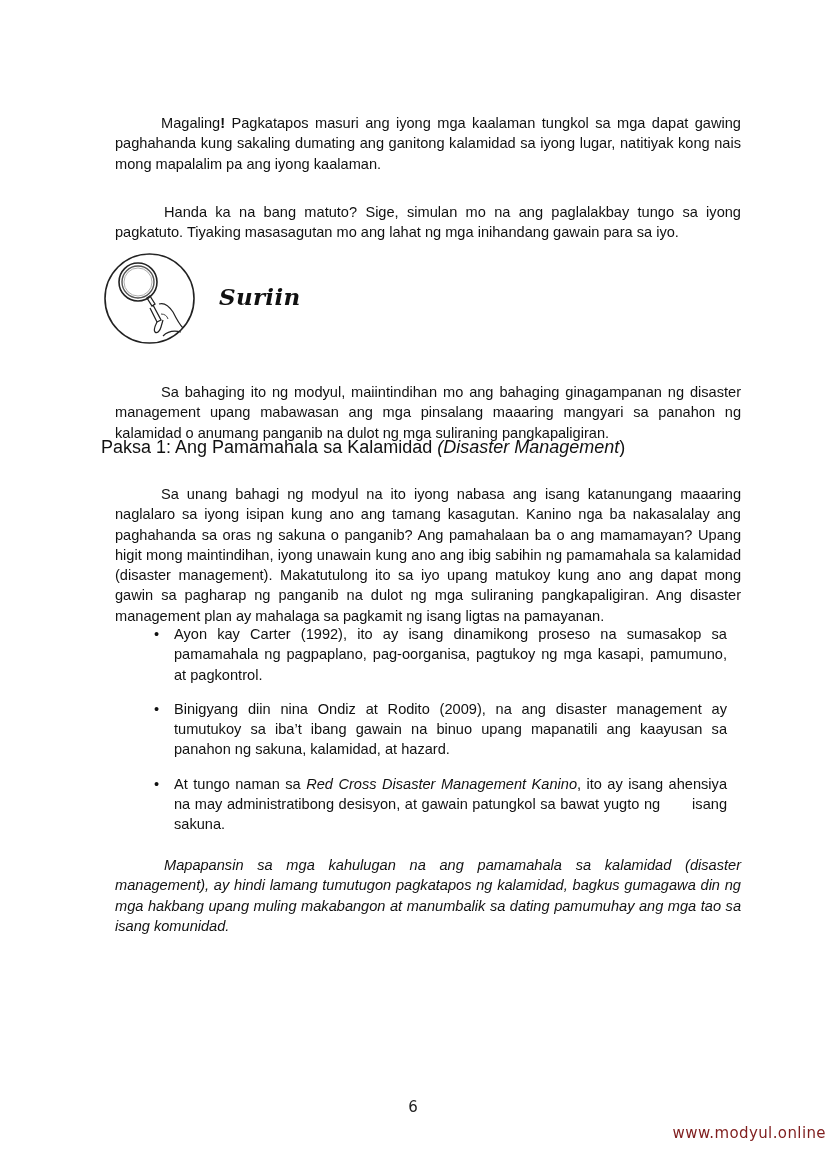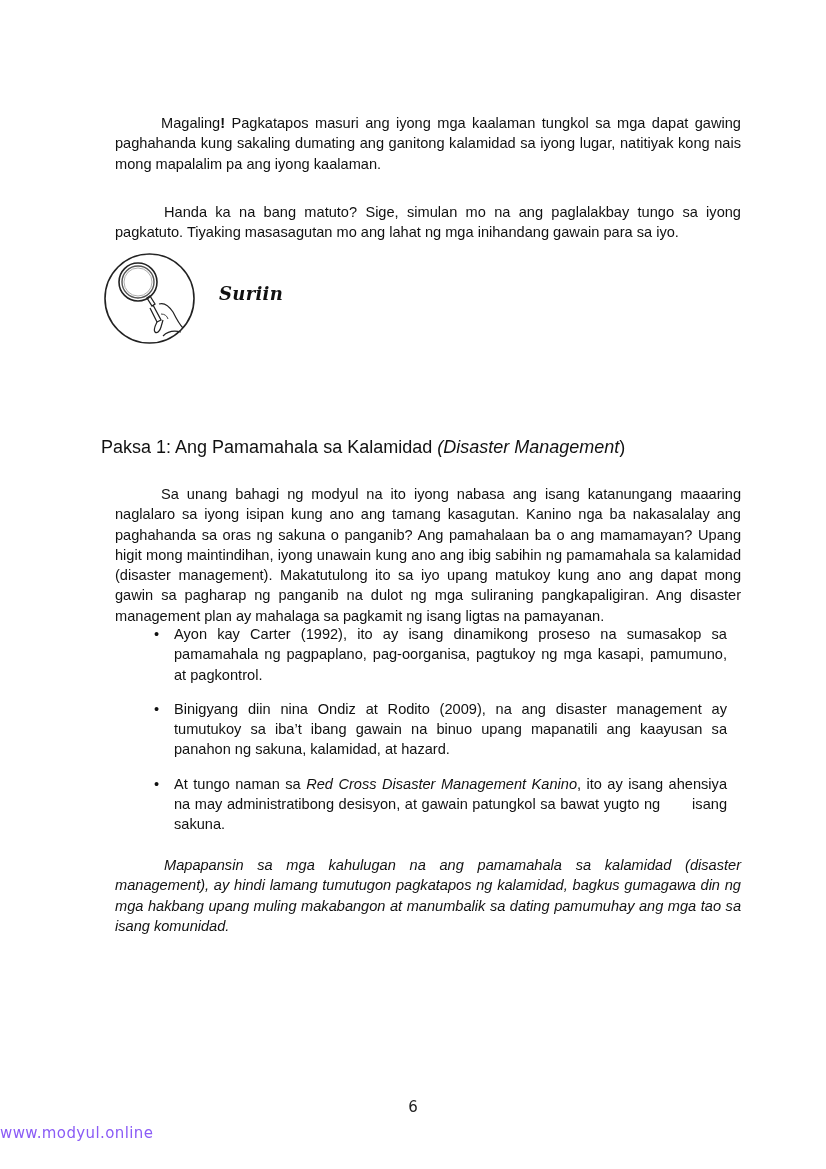--- a/index.html
+++ b/index.html
@@ -4,27 +4,27 @@
   <style>
     html, body { margin: 0; padding: 0; background: #ffffff; }
     body { width: 826px; height: 1169px; position: relative; overflow: hidden; font-family: "Liberation Sans", sans-serif; color: #111; }
     .page { position: absolute; left: 0; top: 0; width: 826px; height: 1169px; background: #fff; }
     .para { position: absolute; left: 101px; width: 626px; font-size: 14.6px; line-height: 20.3px; text-align: justify; text-justify: inter-word; margin: 14px; font-family: "Liberation Sans", sans-serif; }
     .indent { text-indent: 46px; }
     .indent2 { text-indent: 49px; }
     .b { font-weight: bold; }
     .i { font-style: italic; }
     .section-icon { position: absolute; left: 103px; top: 252px; width: 93px; height: 93px; }
-    .section-title { position: absolute; left: 219px; top: 283px; font-family: "DejaVu Serif", serif; font-weight: bold; font-style: italic; font-size: 18px; letter-spacing: 0.3px; }
+    .section-title { position: absolute; left: 219px; top: 283px; font-family: "DejaVu Serif", serif; font-weight: bold; font-style: italic; font-size: 23px; letter-spacing: 0.3px; }
     .heading { position: absolute; left: 101px; top: 437px; font-size: 18px; font-weight: normal; }
     ul.bullets { position: absolute; left: 148px; width: 579px; margin: 0; padding: 0; list-style: none; }
     ul.bullets li { position: relative; padding-left: 26px; font-size: 14.6px; line-height: 20.3px; text-align: justify; margin-bottom: 14px; }
     ul.bullets li .dot { position: absolute; left: 6px; top: 0; }
     .page-number { position: absolute; left: 0; width: 826px; top: 1098px; text-align: center; font-family: "DejaVu Sans", sans-serif; font-size: 15px; color: #222; }
-    .watermark { position: absolute; left: 0; width: 826px; top: 1124px; text-align: left; font-family: "DejaVu Sans", sans-serif; font-size: 15px; color: #8b5cf6; letter-spacing: 0.4px; }
+    .watermark { position: absolute; left: 0; width: 826px; top: 1124px; text-align: right; font-family: "DejaVu Sans", sans-serif; font-size: 15px; color: #7f1d1d; letter-spacing: 0.4px; }
   </style>
 </head>
 <body>
 
 <div class="page">
 
   <p class="para indent" style="top:99px;"><span>Magaling</span><span class="b">!</span><span> Pagkatapos masuri ang iyong mga kaalaman tungkol sa mga dapat gawing paghahanda kung sakaling dumating ang ganitong kalamidad sa iyong lugar, natitiyak kong nais mong mapalalim pa ang iyong kaalaman.</span></p>
 
   <p class="para indent2" style="top:188px;">Handa ka na bang matuto? Sige, simulan mo na ang paglalakbay tungo sa iyong pagkatuto. Tiyaking masasagutan mo ang lahat ng mga inihandang gawain para sa iyo.</p>
 
@@ -37,20 +37,21 @@
       <path d="M47 44 L52 52 L49 54 L44 46 Z" fill="none" stroke="#222" stroke-width="1.3"></path>
       <path d="M50 53 L58 68 L54 70 L47 56" fill="none" stroke="#222" stroke-width="1.3"></path>
       <path d="M54 70 C52 74 50 78 52 80 C54 82 57 79 58 75 L60 68" fill="none" stroke="#222" stroke-width="1.2"></path>
       <path d="M56 52 C62 50 66 54 70 60 C73 66 76 72 80 76" fill="none" stroke="#222" stroke-width="1.2"></path>
       <path d="M58 62 C62 62 64 64 65 67" fill="none" stroke="#444" stroke-width="1"></path>
       <path d="M60 84 C64 80 70 78 78 80" fill="none" stroke="#222" stroke-width="1.2"></path>
     </svg>
   </div>
   <div class="section-title">Suriin</div>
 
+  <p class="para indent" style="top:368px;">Sa bahaging ito ng modyul, maiintindihan mo ang bahaging ginagampanan ng disaster management upang mabawasan ang mga pinsalang maaaring mangyari sa panahon ng kalamidad o anumang panganib na dulot ng mga suliraning pangkapaligiran.</p>
 
   <div class="heading"><span>Paksa 1: Ang Pamamahala sa Kalamidad </span><span class="i">(Disaster Management</span><span>)</span></div>
 
   <p class="para indent" style="top:470px;">Sa unang bahagi ng modyul na ito iyong nabasa ang isang katanungang maaaring naglalaro sa iyong isipan kung ano ang tamang kasagutan. Kanino nga ba nakasalalay ang paghahanda sa oras ng sakuna o panganib? Ang pamahalaan ba o ang mamamayan? Upang higit mong maintindihan, iyong unawain kung ano ang ibig sabihin ng pamamahala sa kalamidad (disaster management). Makatutulong ito sa iyo upang matukoy kung ano ang dapat mong gawin sa pagharap ng panganib na dulot ng mga suliraning pangkapaligiran. Ang disaster management plan ay mahalaga sa pagkamit ng isang ligtas na pamayanan.</p>
 
   <ul class="bullets" style="top:624px;">
     <li><span class="dot">•</span><span>Ayon kay Carter (1992), ito ay isang dinamikong proseso na sumasakop sa pamamahala ng pagpaplano, pag-oorganisa, pagtukoy ng mga kasapi, pamumuno, at pagkontrol.</span></li>
     <li><span class="dot">•</span><span>Binigyang diin nina Ondiz at Rodito (2009), na ang disaster management ay tumutukoy sa iba’t ibang gawain na binuo upang mapanatili ang kaayusan sa panahon ng sakuna, kalamidad, at hazard.</span></li>
     <li style="white-space: pre-wrap;"><span class="dot">•</span><span>At tungo naman sa </span><span class="i">Red Cross Disaster Management Kanino</span><span>, ito ay isang ahensiya na may administratibong desisyon, at gawain patungkol sa bawat yugto ng       isang sakuna.</span></li>
   </ul>

